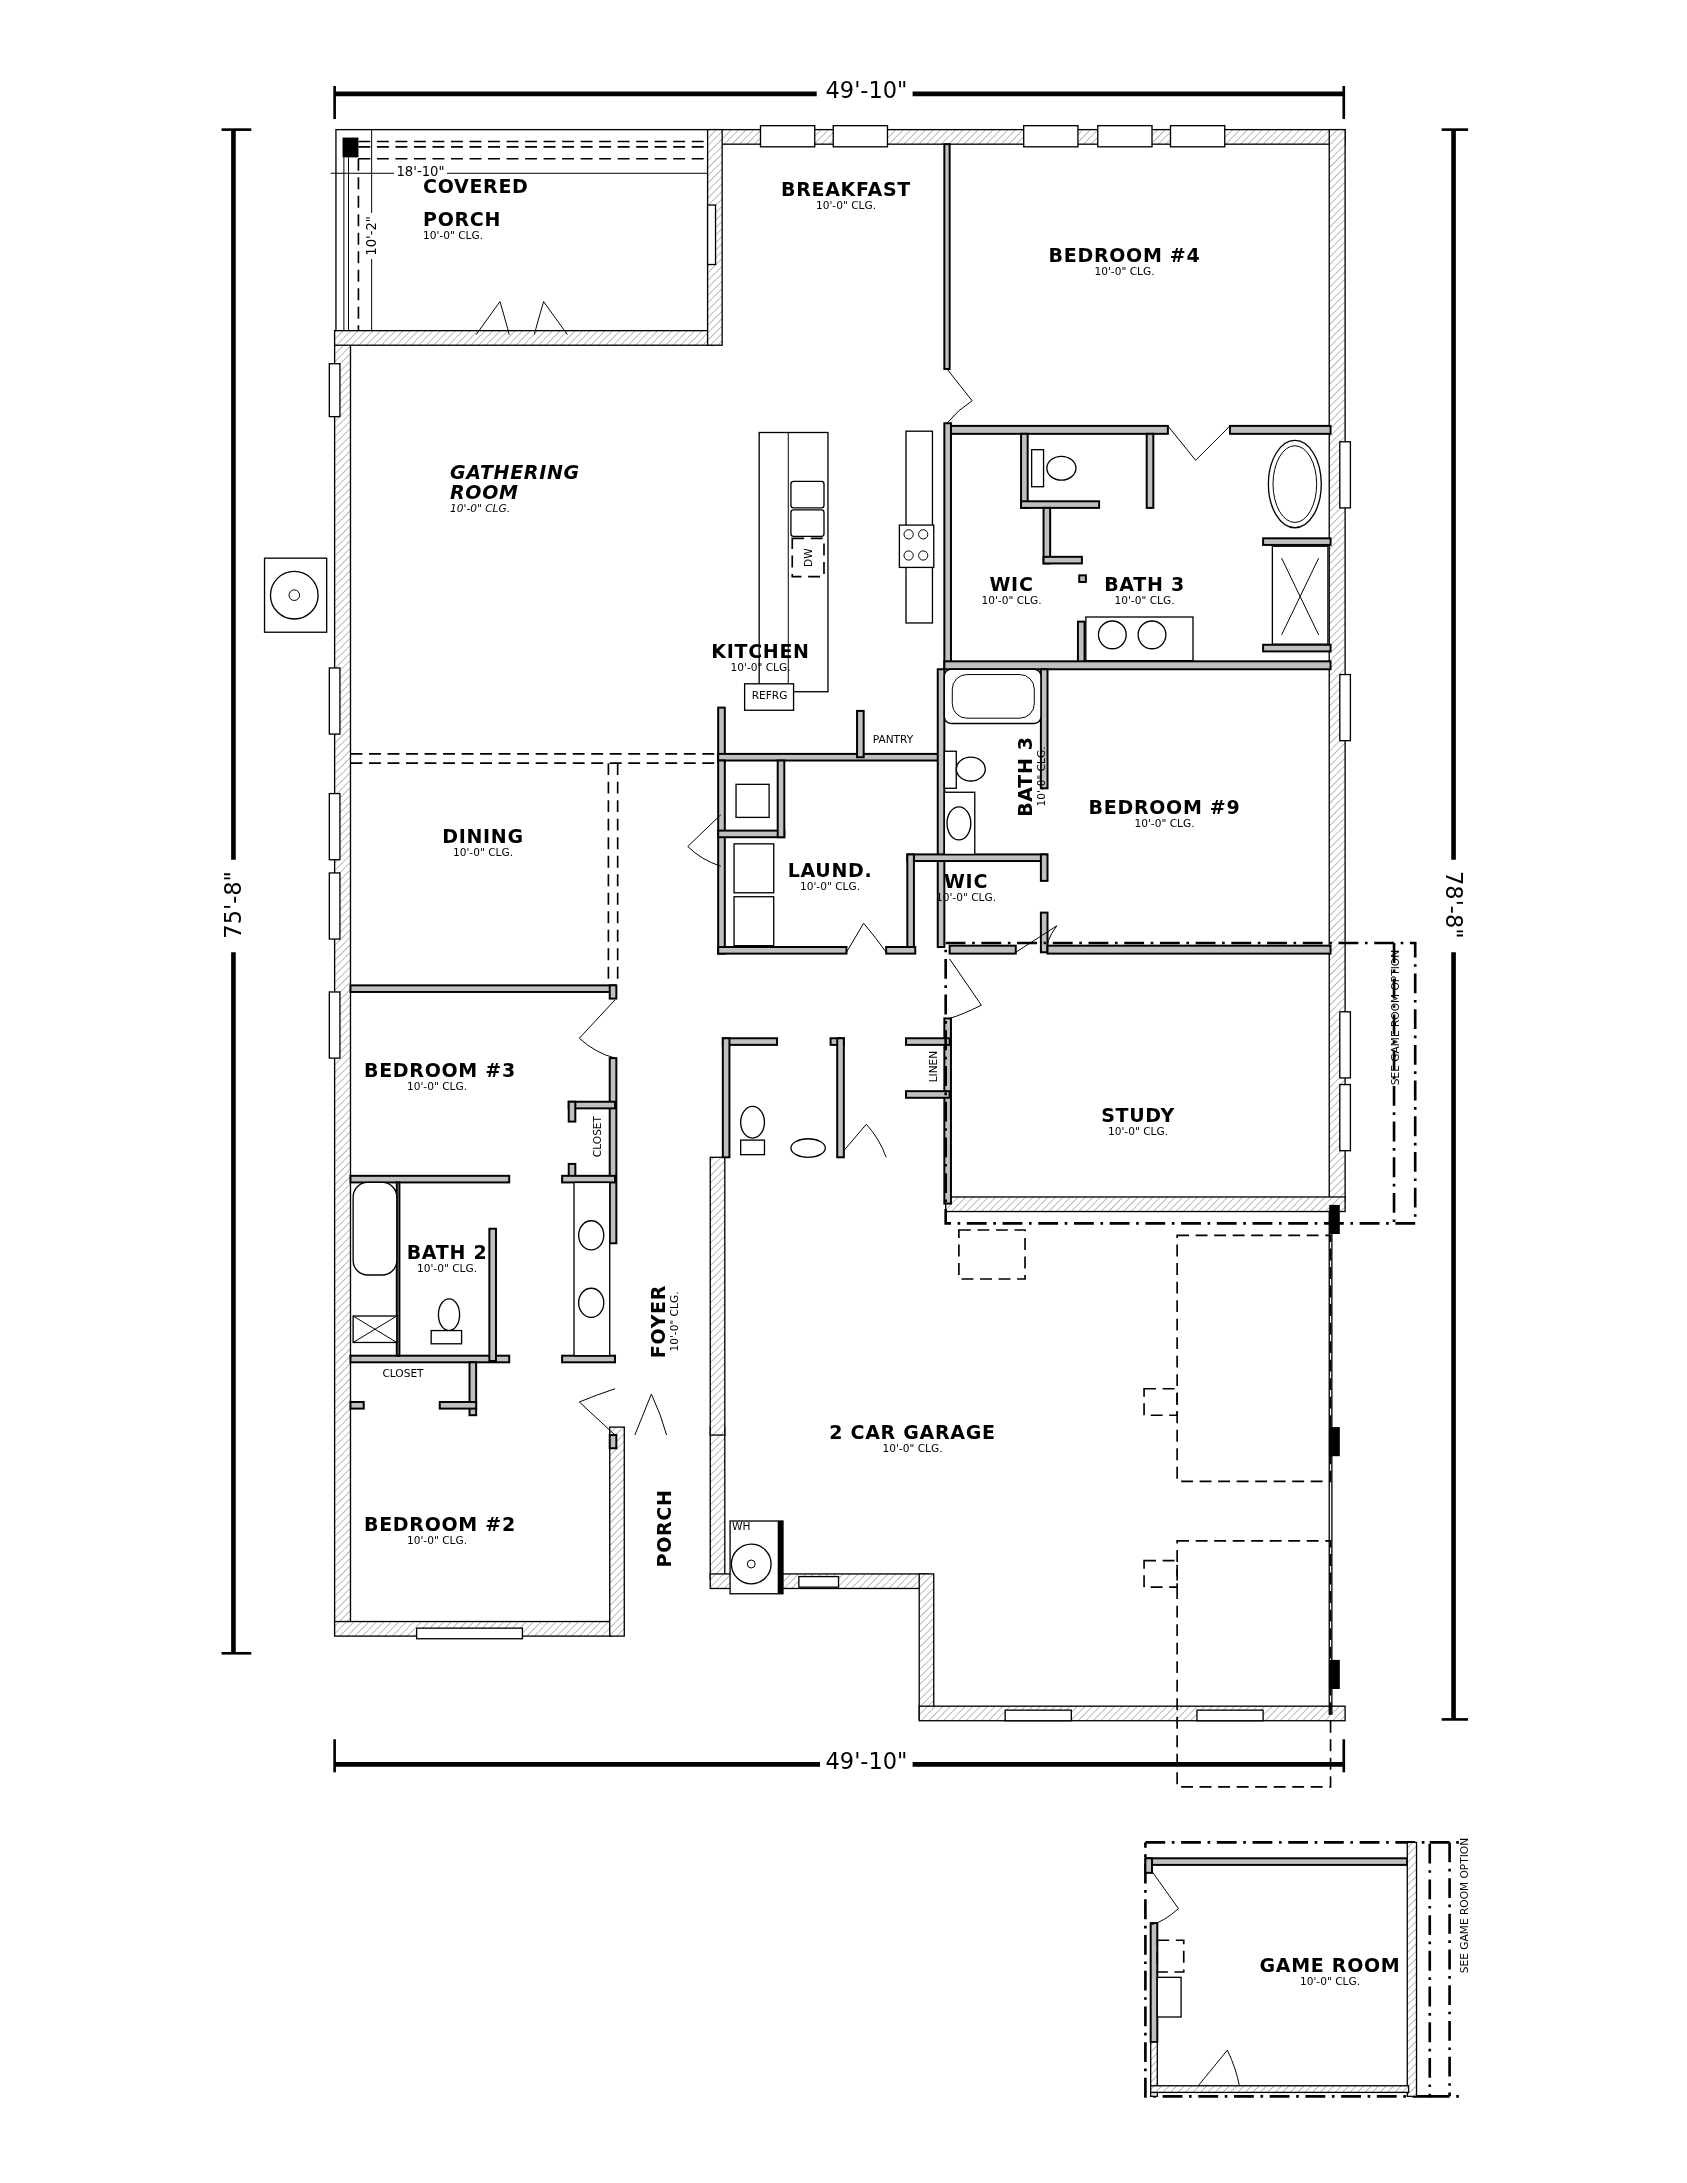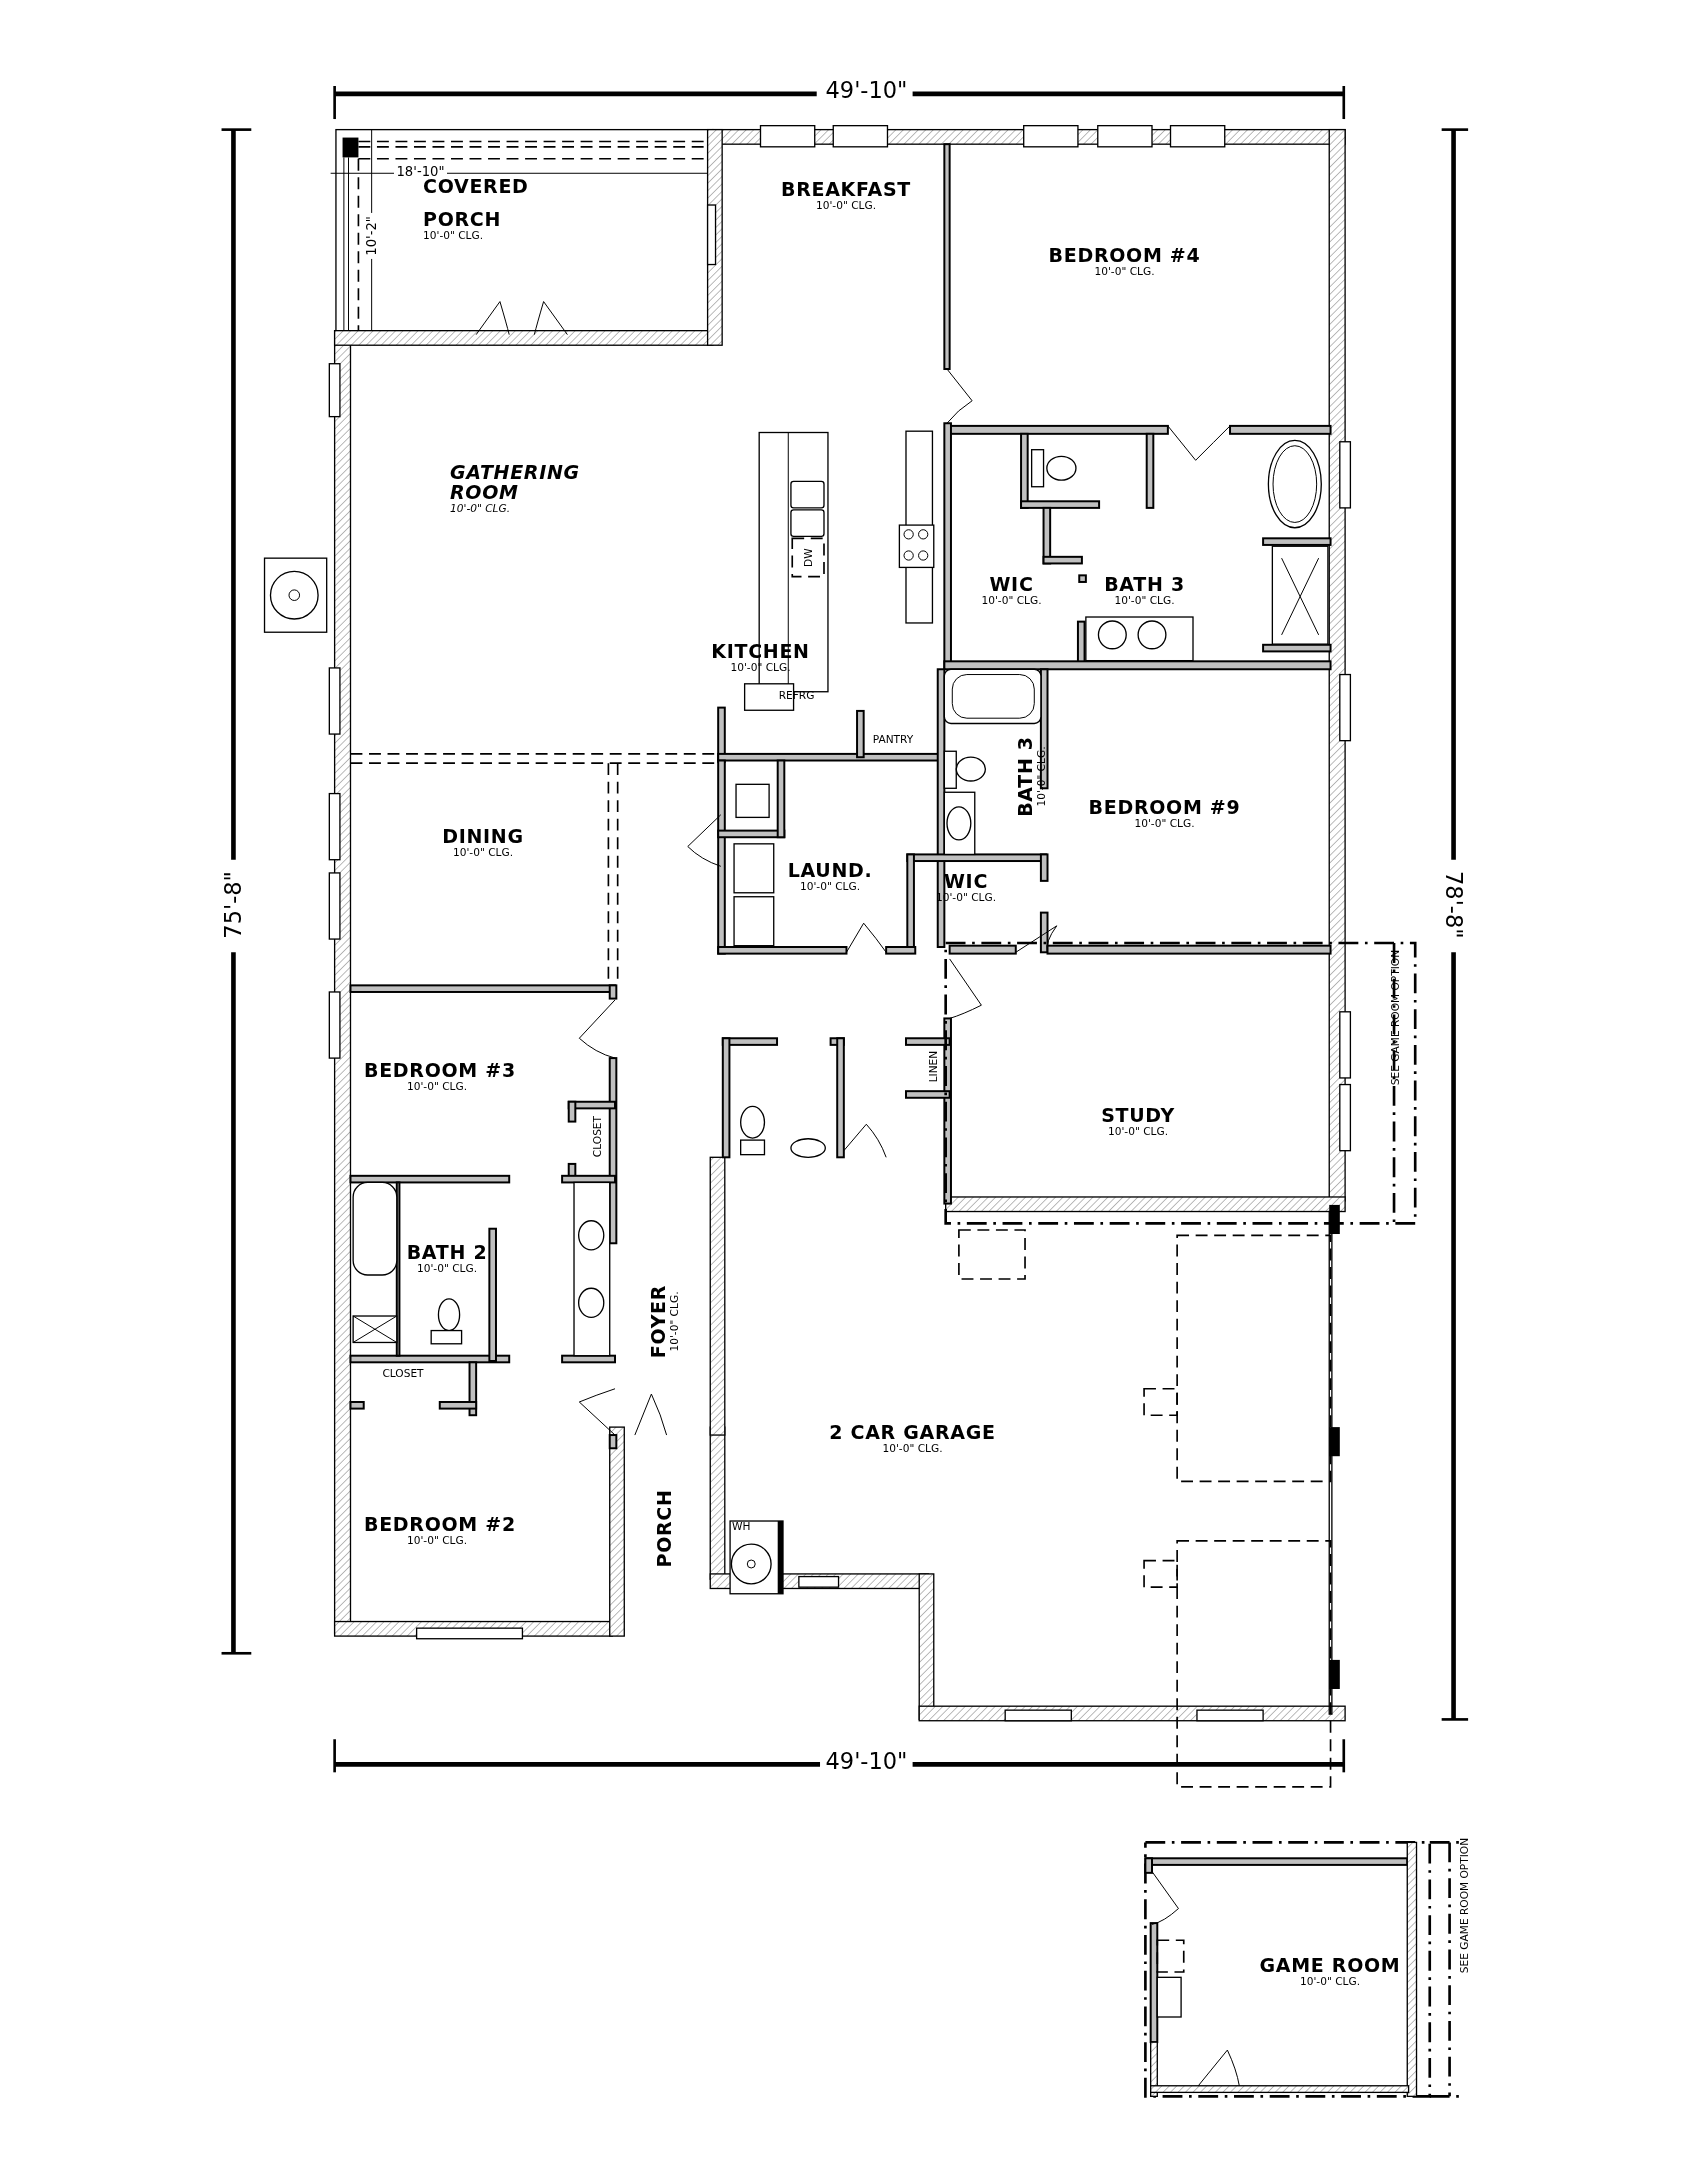--- a/index.html
+++ b/index.html
@@ -351,21 +351,21 @@
 <div class="text-block" style="left:450px; top:463px; text-align:left;font-style:italic;">
   <div class="room-label">GATHERING</div>
   <div class="room-label">ROOM</div>
   <div class="clg-label">10'-0" CLG.</div>
 </div>
 
 <div class="text-block" style="left:701px; top:642px; width:119px;">
   <div class="room-label">KITCHEN</div>
   <div class="clg-label">10'-0" CLG.</div>
 </div>
-<div class="text-block small-label" style="left:772px; top:690px; width:49px;">REFRG</div>
+<div class="text-block small-label" style="left:745px; top:690px; width:49px;">REFRG</div>
 <div class="text-block small-label vert" style="left:795px; top:552px; width:26.5px; transform:rotate(-90deg);">DW</div>
 
 <div class="text-block" style="left:972px; top:575px; width:79px;">
   <div class="room-label">WIC</div>
   <div class="clg-label">10'-0" CLG.</div>
 </div>
 
 <div class="text-block" style="left:1098px; top:575px; width:93px;">
   <div class="room-label">BATH 3</div>
   <div class="clg-label">10'-0" CLG.</div>

